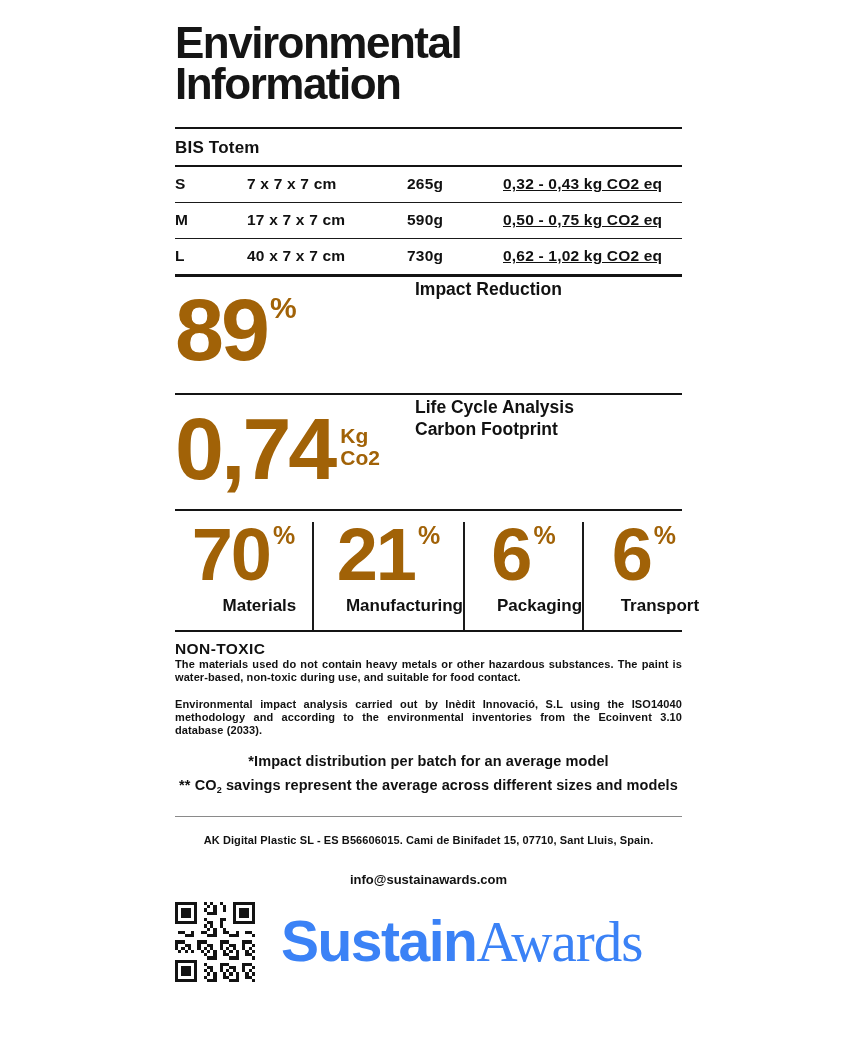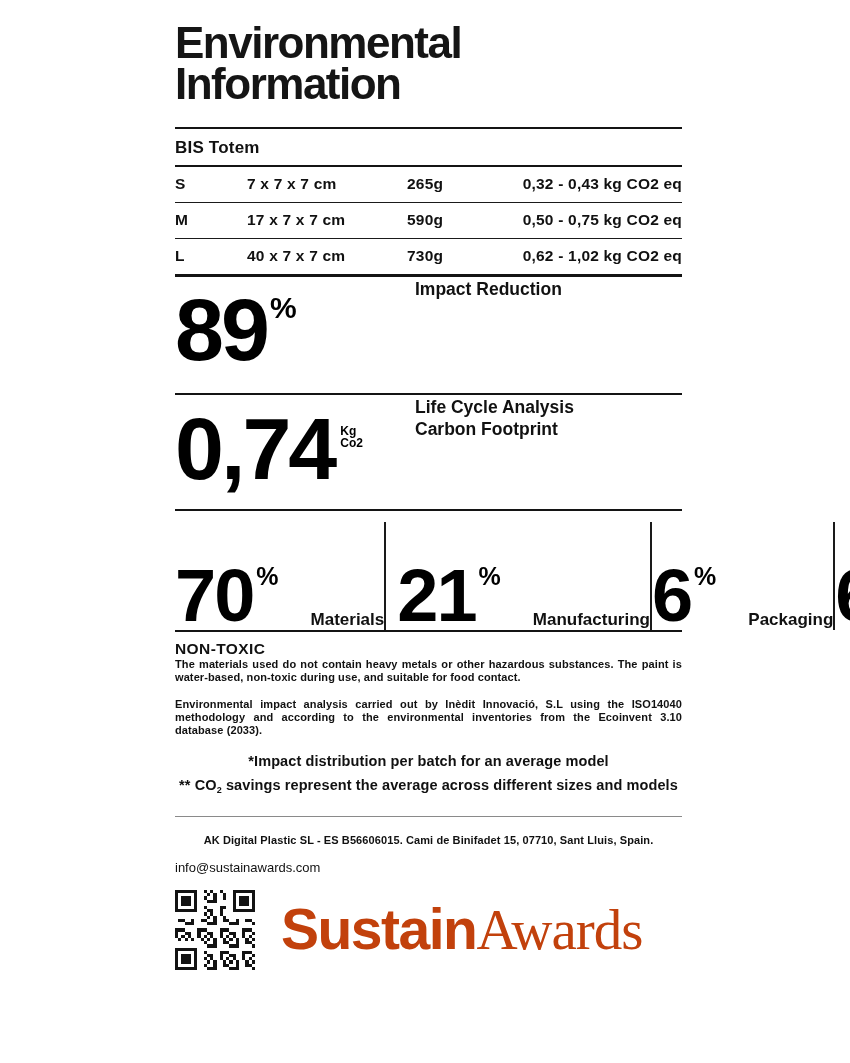--- a/index.html
+++ b/index.html
@@ -14,61 +14,61 @@
   .rule{border:0;border-top:2.5px solid #141414;margin:0;}
 
   
   .product-name{font-size:17px;font-weight:800;padding:9px 0 7px;letter-spacing:.2px;}
 
   
   .spec-table{border-bottom:3.5px solid #141414;}
   .spec-row{display:grid;grid-template-columns:72px 160px 96px 1fr;align-items:center;height:35px;
     font-size:15.5px;font-weight:800;letter-spacing:.2px;}
   .spec-row + .spec-row{border-top:1.5px solid #1a1a1a;}
-  .col-co2{text-align:right;}
+  .col-co2{text-align:left;text-decoration:underline;}
 
   
   .big-section{position:relative;border-bottom:2.5px solid #141414;}
-  .big-num{display:inline-flex;align-items:flex-start;font-weight:800;color:#000000;letter-spacing:-3px;line-height:.9;}
+  .big-num{display:inline-flex;align-items:flex-start;font-weight:800;color:#a16207;letter-spacing:-3px;line-height:.9;}
   .impact{height:116px;}
   .impact .big-num{font-size:88px;margin-top:13px;}
   .sup{font-size:30px;letter-spacing:0;margin-top:4px;margin-left:3px;font-weight:800;}
   .side-label{position:absolute;left:240px;top:2px;font-size:17.5px;font-weight:800;line-height:1.25;}
   .footprint{height:114px;}
   .footprint .big-num{font-size:88px;margin-top:14px;}
-  .unit-stack{display:flex;flex-direction:column;font-size:12px;font-weight:800;letter-spacing:0;line-height:1.05;margin-top:16px;margin-left:6px;}
+  .unit-stack{display:flex;flex-direction:column;font-size:21px;font-weight:800;letter-spacing:0;line-height:1.05;margin-top:16px;margin-left:6px;}
 
   
   .stats{display:flex;border-bottom:2.5px solid #141414;height:121px;box-sizing:border-box;padding-top:11px;}
-  .stat{display:flex;align-items:flex-end;justify-content:flex-start;box-sizing:border-box;}
+  .stat{display:flex;flex-direction:column;align-items:center;justify-content:flex-start;box-sizing:border-box;}
   .stat + .stat{border-left:2px solid #1a1a1a;}
   .stat:nth-child(1){flex:0 0 27%;}
-  .stat:nth-child(2){flex:0 0 28%;padding-left:11px;}
+  .stat:nth-child(2){flex:0 0 28%;}
   .stat:nth-child(3){flex:0 0 21%;}
   .stat:nth-child(4){flex:0 0 24%;}
   .stat .big-num{font-size:74px;letter-spacing:-2px;}
   .stat .sup{font-size:25px;margin-top:2px;}
   .stat-label{font-size:17px;font-weight:800;margin-top:8px;margin-left:32px;}
 
   
   .notes{margin-top:8px;}
   .note-heading{font-size:15.5px;font-weight:800;letter-spacing:.4px;}
   .note-body{margin:0;font-size:11px;font-weight:700;line-height:1.22;text-align:justify;text-align-last:left;letter-spacing:.1px;}
   .note-body + .note-body{margin-top:13px;}
   .footnote{font-size:14.5px;font-weight:800;margin-top:15px;letter-spacing:.1px;text-align:center;}
   .footnote + .footnote{margin-top:8px;}
   sub.small{font-size:9px;vertical-align:-3px;}
 
   
   .footer-rule{border:0;border-top:1.5px solid #8a8a8a;margin-top:21px;}
   .address{margin-top:17px;text-align:center;font-size:11px;font-weight:800;letter-spacing:.1px;}
-  .email{margin-top:14px;text-align:left;font-size:13px;font-weight:400;}
+  .email{margin-top:26px;text-align:center;font-size:13px;font-weight:700;}
   .brand{display:flex;align-items:center;margin-top:15px;gap:26px;}
   .qr{width:80px;height:80px;flex:0 0 80px;}
-  .logo{font-size:57px;line-height:1;white-space:nowrap;color:#c2410c;}
+  .logo{font-size:57px;line-height:1;white-space:nowrap;color:#3b82f6;}
   .logo-sans{font-weight:800;letter-spacing:-1.5px;}
   .logo-serif{font-family:"Liberation Serif","DejaVu Serif",serif;font-weight:400;letter-spacing:-1px;}
 </style>
 </head>
 <body>
 
 <div class="page">
   <main class="content">
 
     <h1 class="title">

